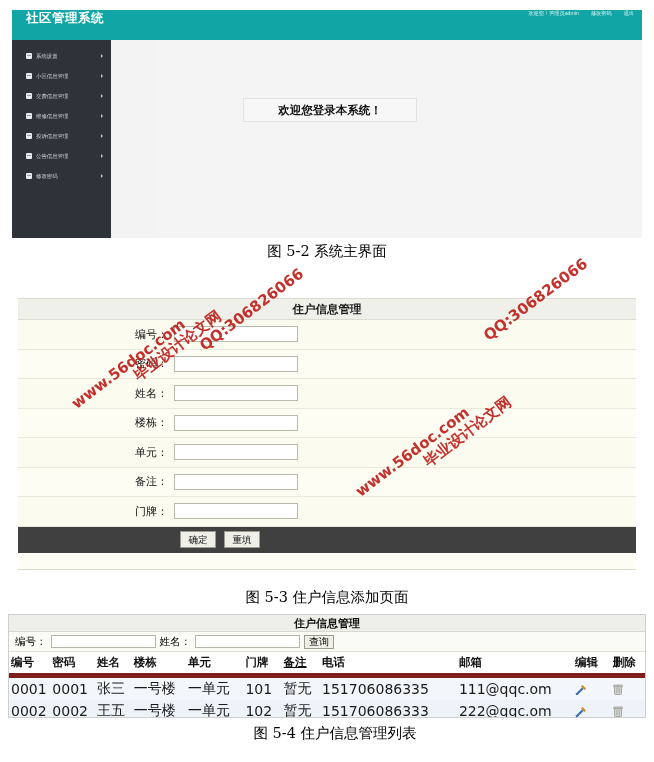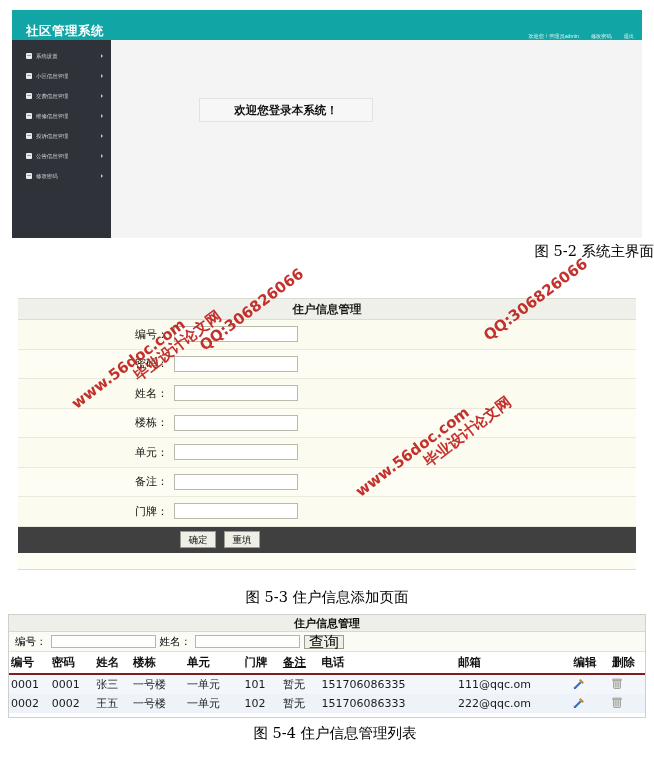--- a/index.html
+++ b/index.html
@@ -23,21 +23,21 @@
     top: 10px;
     width: 630px;
     height: 228px;
     background: #f3f3f3;
     overflow: hidden;
   }
   .app-header {
     height: 30px;
     background: #12a5a5;
     display: flex;
-    align-items: flex-end;
+    align-items: flex-start;
     justify-content: space-between;
     padding: 0 8px 0 14px;
     box-sizing: border-box;
   }
   .app-title {
     color: #ffffff;
     font-size: 12.5px;
     font-weight: bold;
     letter-spacing: 0.5px;
   }
@@ -47,20 +47,21 @@
     gap: 12px;
     color: #dff3f3;
     font-size: 5.2px;
     transform: scale(1);
   }
   .header-right span { white-space: nowrap; }
 
   .app-body {
     display: flex;
     height: 198px;
+    gap: 44px;
   }
   .sidebar {
     width: 99px;
     background: #2f3238;
     padding-top: 6px;
     box-sizing: border-box;
     flex: none;
   }
   .side-item {
     height: 20px;
@@ -122,21 +123,21 @@
   
   .caption {
     position: absolute;
     width: 654px;
     left: 0;
     text-align: center;
     font-family: "DejaVu Serif", serif;
     font-size: 14.5px;
     color: #000;
   }
-  #caption-1 { top: 242px; text-align: right; }
+  #caption-1 { top: 242px; }
   #caption-2 { top: 588px; }
   #caption-3 { top: 724px; padding-left: 8px; }
 
   
   .fig2 {
     position: absolute;
     left: 18px;
     top: 298px;
     width: 618px;
     height: 270px;
@@ -265,44 +266,44 @@
     font-size: 9px;
     box-sizing: border-box;
     outline: none;
     padding: 0 2px;
     font-family: "Liberation Sans", sans-serif;
   }
   .search-btn {
     height: 14px;
     border: 1px solid #9b9b90;
     background: #f0f0e9;
-    font-size: 15px;
+    font-size: 10px;
     font-family: "DejaVu Sans", sans-serif;
     padding: 0 4px;
     line-height: 12px;
     cursor: pointer;
     box-sizing: border-box;
   }
   table.data-table {
     width: 100%;
     border-collapse: collapse;
     font-family: "DejaVu Sans", sans-serif;
   }
   table.data-table th {
     font-size: 11.5px;
     font-weight: bold;
     text-align: left;
     padding: 3px 0 3px 2px;
     color: #111;
     background: #ffffff;
-    border-bottom: 2px solid #7f1d1d;
+    border-bottom: 5px solid #7f1d1d;
     white-space: nowrap;
   }
   table.data-table td {
-    font-size: 11px;
+    font-size: 14px;
     padding: 2px 0 2px 2px;
     color: #1a1a1a;
     background: #f3f6fb;
     white-space: nowrap;
   }
   table.data-table tr.row-alt td { background: #eef3fa; }
   .col-id     { width: 40px; }
   .col-pwd    { width: 44px; }
   .col-name   { width: 36px; }
   .col-bldg   { width: 54px; }

